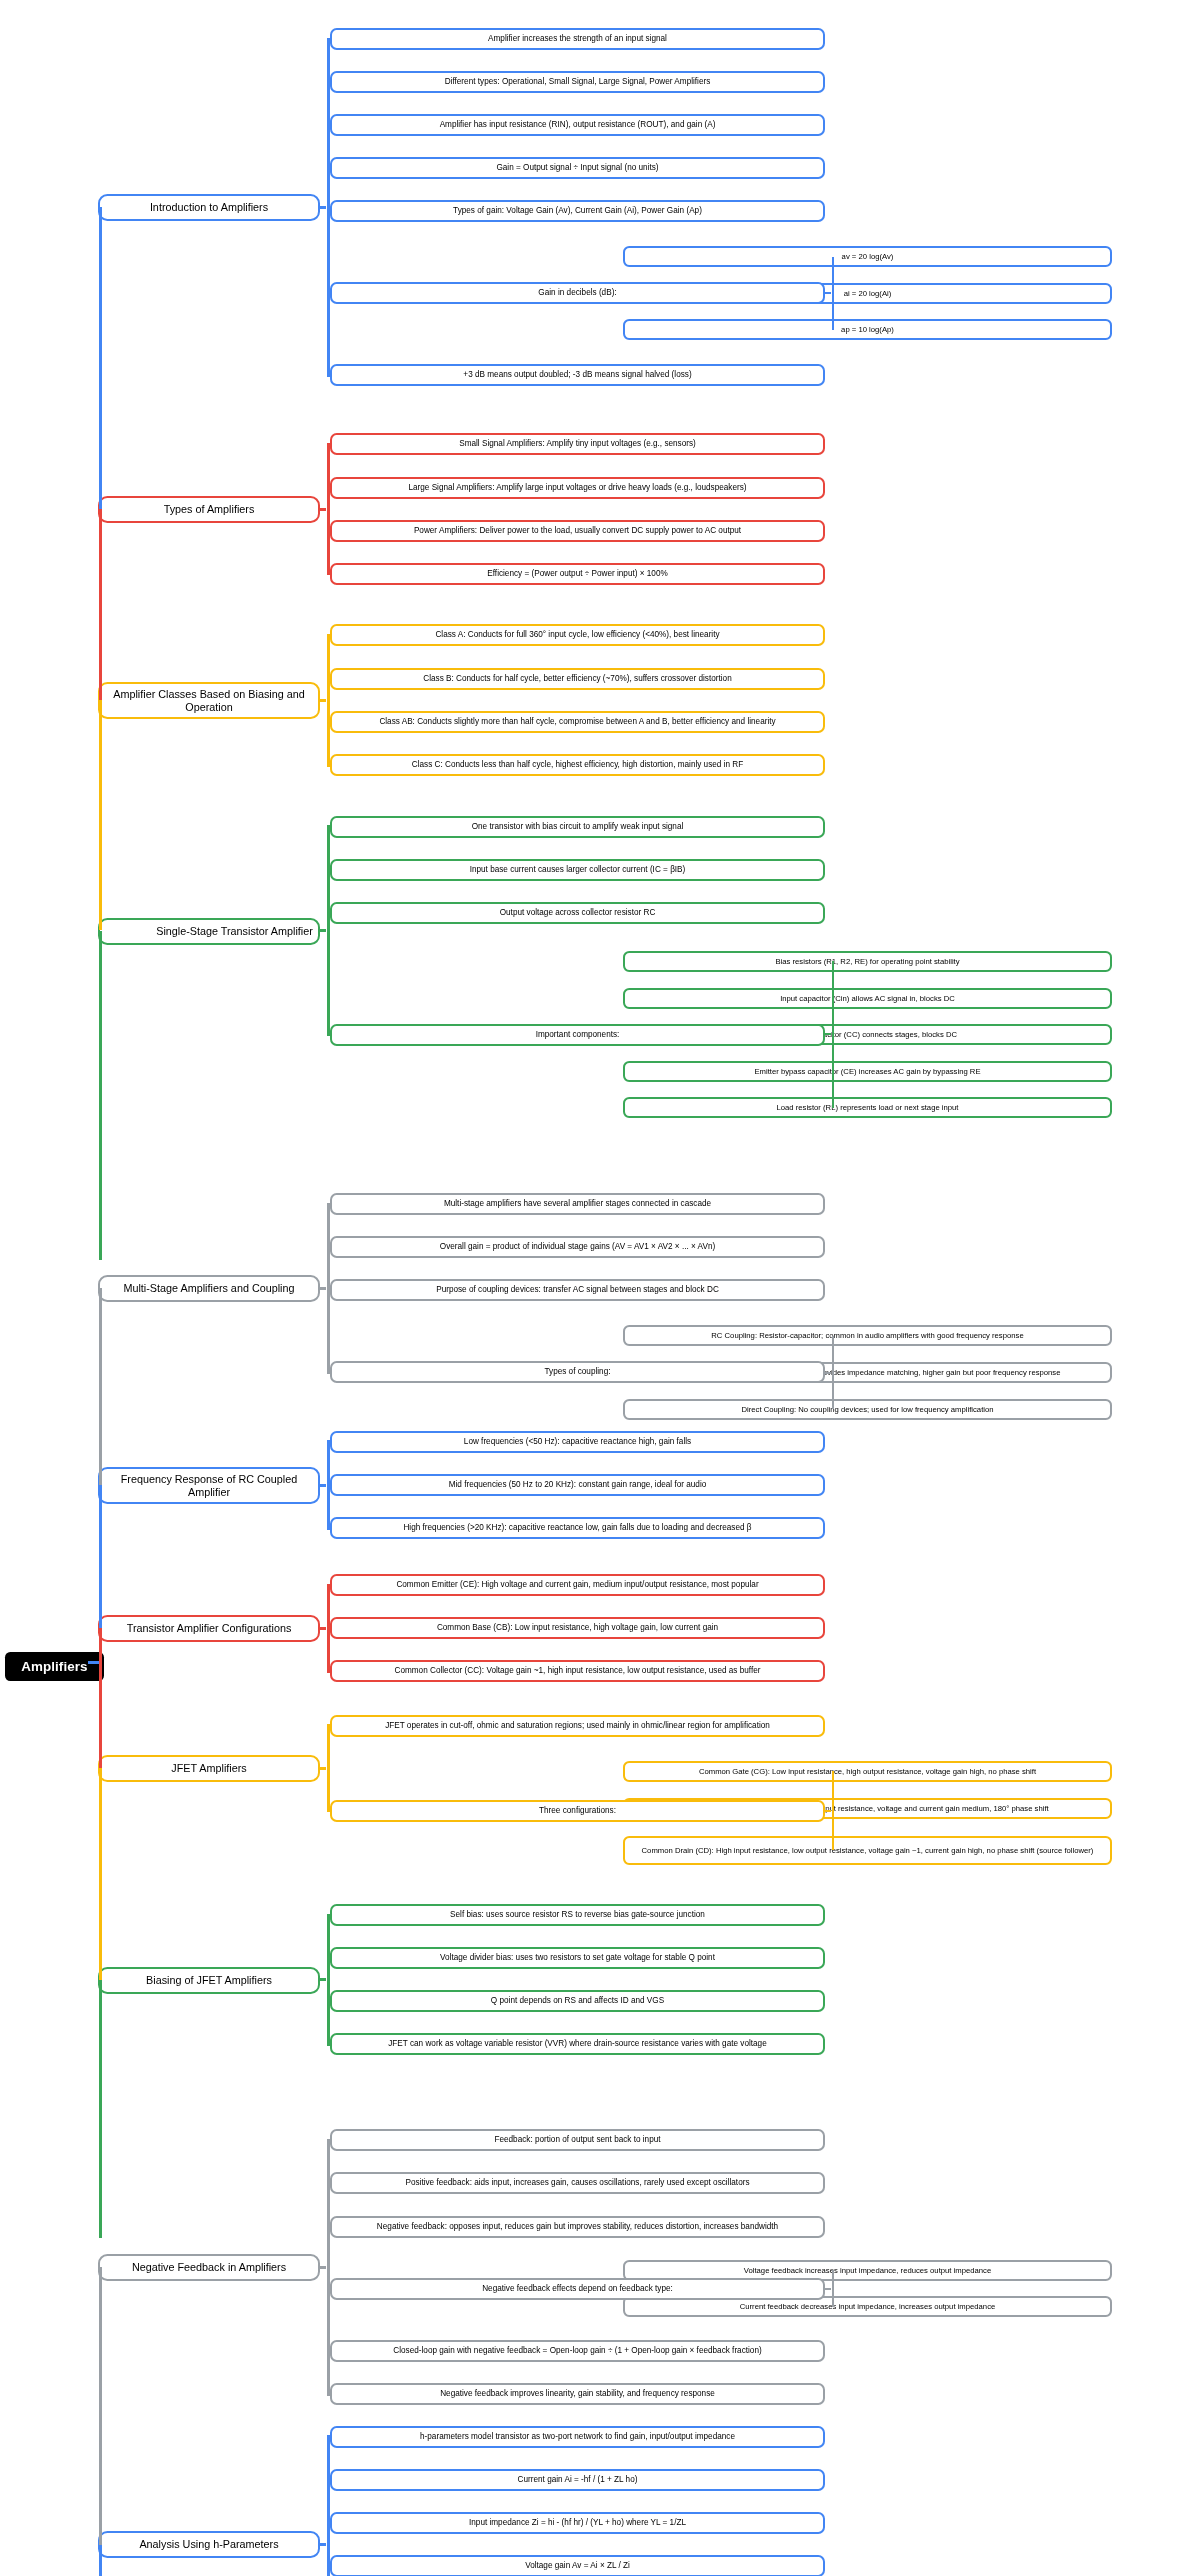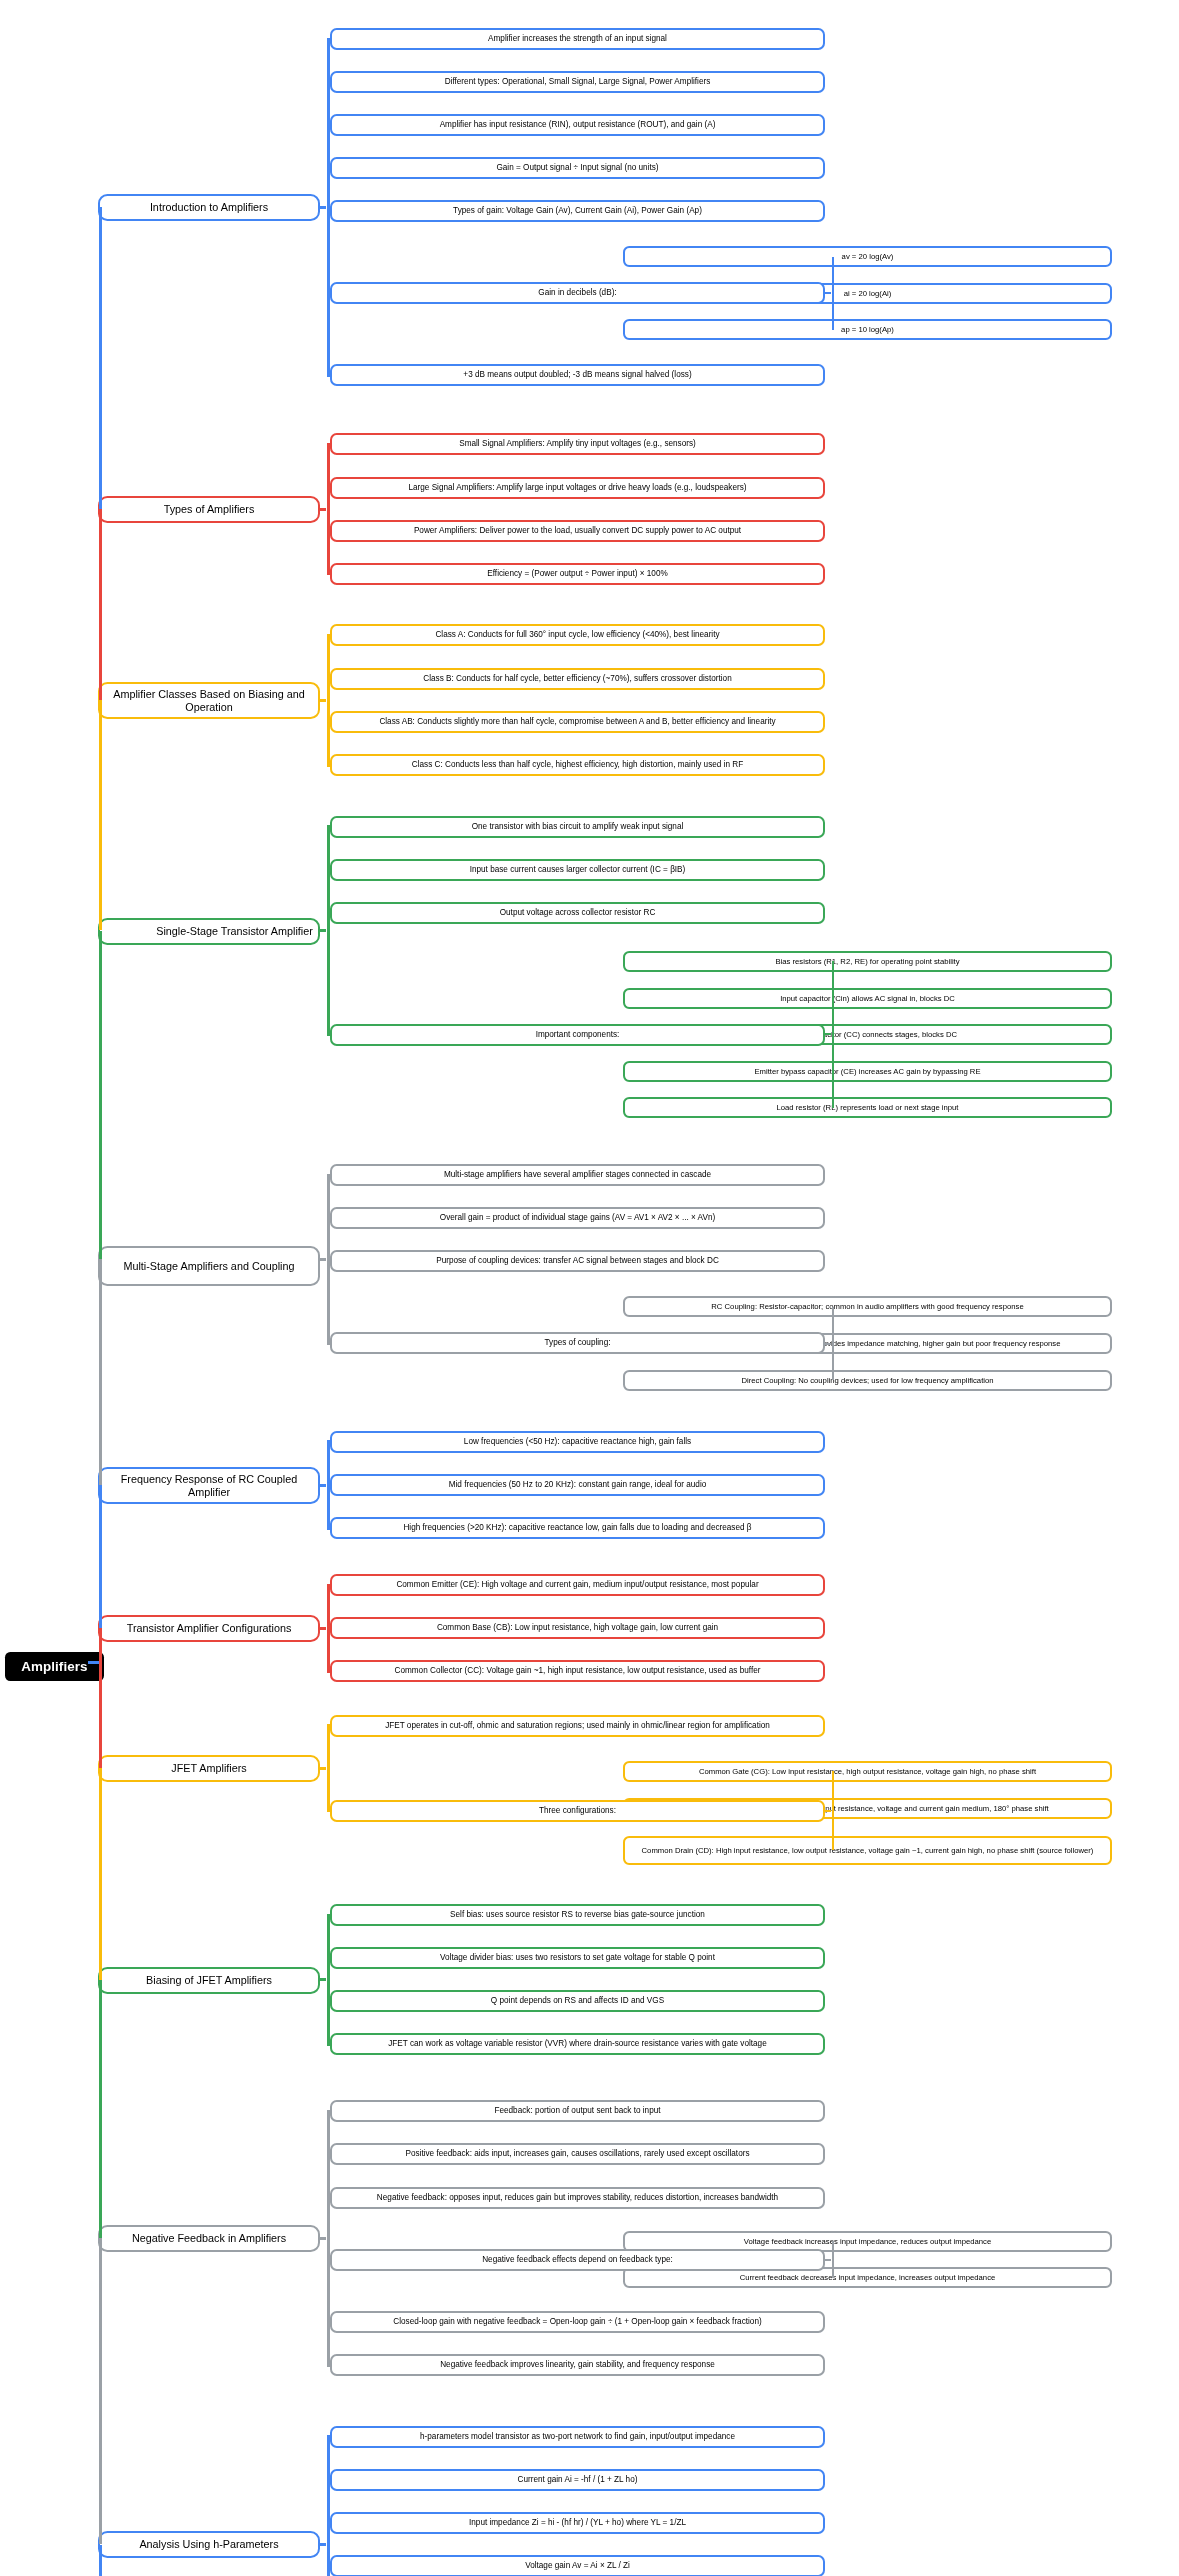--- a/index.html
+++ b/index.html
@@ -28,21 +28,21 @@
   
   .lvl2{font-size:8.2px;border-width:2.1px;border-radius:6.7px;}
   
   .lvl3{font-size:7.7px;border-width:2.1px;border-radius:6.2px;}
 
   
   .c-blue  {border-color:#4285f4;}
   .c-red   {border-color:#e8453c;}
   .c-amber {border-color:#f9bc0b;}
   .c-green {border-color:#3aa757;}
-  .c-gray  {border-color:#9aa0a6;}
+  .c-gray  {border-color:#9aa0a6;margin-top:29px;}
 
   
   .ln{position:absolute;background:#4285f4;}
   .ln.c-blue {background:#4285f4;}
   .ln.c-red  {background:#e8453c;}
   .ln.c-amber{background:#f9bc0b;}
   .ln.c-green{background:#3aa757;}
   .ln.c-gray {background:#9aa0a6;}
   .h{height:2.6px;}
   .v{width:2.6px;}
@@ -204,21 +204,21 @@
       <span class="t">Direct Coupling: No coupling devices; used for low frequency amplification</span>
     </div>
     <div class="node lvl2 c-gray" style="left: 330px; top: 1332px; width: 495px; height: 22px;">
       <span class="t">Types of coupling:</span>
     </div>
     <div class="ln h3 c-gray" style="left: 824px; top: 1343px; width: 7.2px; height: 2.1px;"></div>
     <div class="ln v3 c-gray" style="left: 832px; top: 1307px; width: 2.1px; height: 73px;"></div>
     <div class="ln h3 c-gray" style="left: 832px; top: 1306px; height: 2.1px;"></div>
     <div class="ln h3 c-gray" style="left: 832px; top: 1343px; height: 2.1px;"></div>
     <div class="ln h3 c-gray" style="left: 832px; top: 1379px; height: 2.1px;"></div>
-    <div class="node lvl1 c-gray" style="left: 98px; top: 1246px; width: 222px; height: 40px;">
+    <div class="node lvl1 c-gray" style="left: 98px; top: 1246px; width: 222px; height: 27px;">
       <span class="t">Multi-Stage Amplifiers and Coupling</span>
     </div>
     <div class="ln h c-gray" style="left: 319px; top: 1258px; width: 7.2px; height: 2.6px;"></div>
     <div class="ln v c-gray" style="left: 327px; top: 1175px; width: 2.6px; height: 168px;"></div>
     <div class="ln h c-gray" style="left: 327px; top: 1174px; width: 3.1px; height: 2.6px;"></div>
     <div class="ln h c-gray" style="left: 327px; top: 1217px; width: 3.1px; height: 2.6px;"></div>
     <div class="ln h c-gray" style="left: 327px; top: 1260px; width: 3.1px; height: 2.6px;"></div>
     <div class="ln h c-gray" style="left: 327px; top: 1342px; width: 3.1px; height: 2.6px;"></div>
     <div class="node lvl2 c-blue" style="left: 330px; top: 1431px; width: 495px; height: 22px; justify-content: center;">
       <span class="t">Low frequencies (&lt;50 Hz): capacitive reactance high, gain falls</span>

